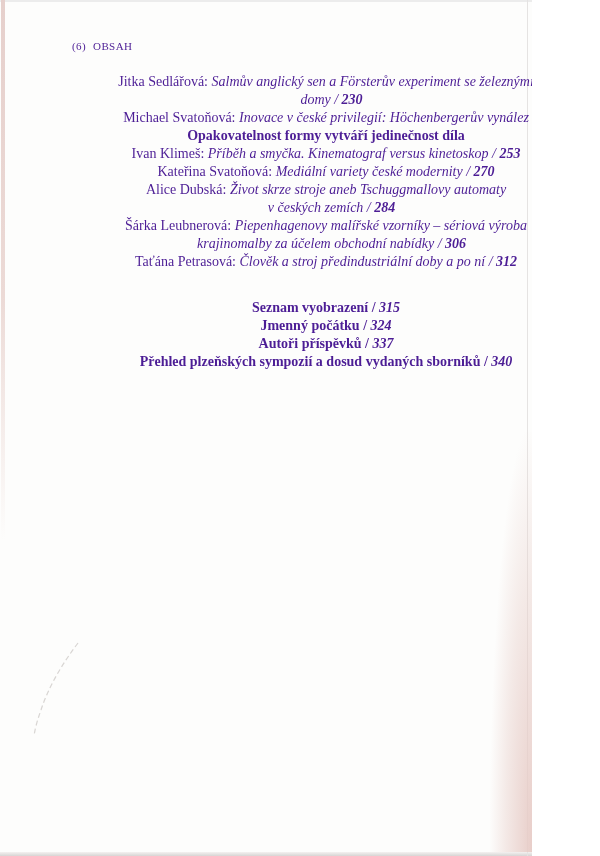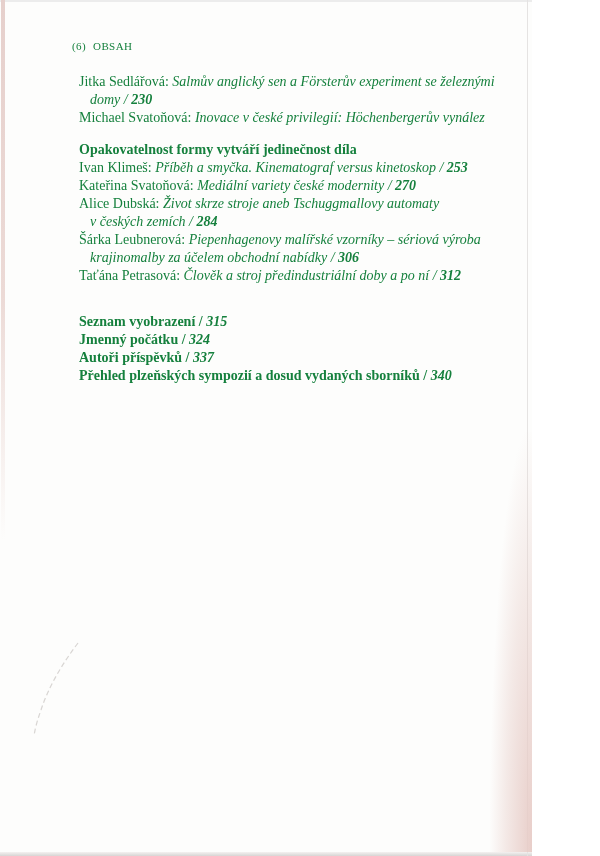--- a/index.html
+++ b/index.html
@@ -1,46 +1,46 @@
 <!DOCTYPE html>
 <html lang="cs"><head>
 <meta charset="utf-8">
 <style>
   html,body { margin:0; padding:0; background:#ffffff; }
   .page {
     position:relative;
     width:532px; height:856px;
     background:#fdfdfc;
     font-family:"Liberation Serif", serif;
-    color:#15803d;
+    color:#4c1d95;
     overflow:hidden;
   }
   
   .edge-top    { position:absolute; top:0; left:0; right:0; height:2px; background:#ececec; }
   .edge-bottom { position:absolute; bottom:0; left:0; right:0; height:4px;
                  background:linear-gradient(to bottom,#f4f1f0,#d7d5d4); }
   .edge-left   { position:absolute; top:0; left:1px; width:4px; height:540px;
                  background:linear-gradient(to bottom, #e6d0cc 0%, #ecdad6 55%, rgba(236,218,214,0) 100%); }
   .edge-right-line { position:absolute; top:0; right:4px; width:1px; height:100%; background:#e5e3e2; }
   .edge-right-pink { position:absolute; right:0; bottom:4px; width:42px; height:420px;
                  background:radial-gradient(ellipse at 100% 100%, rgba(231,203,198,0.95) 0%, rgba(233,210,205,0.45) 45%, rgba(233,210,205,0) 72%); }
   .hair-artifact { position:absolute; left:0; top:0; pointer-events:none; }
 
   .running-head { position:absolute; top:40px; left:72px; font-size:11px; letter-spacing:0.4px; white-space:nowrap; }
   .running-head .folio { margin-right:7px; }
 
-  .toc { position:absolute; top:73px; left:79px; width:494px; font-size:14px; line-height:18px; }
+  .toc { position:absolute; top:73px; left:79px; width:494px; font-size:14px; line-height:18px;text-align:center; }
   .entry { }
   .line { white-space:nowrap; }
   .line.cont { padding-left:11px; }
   .author { font-style:normal; }
   .title  { font-style:italic; }
   .sep    { font-style:italic; }
   .pagenum{ font-style:italic; font-weight:bold; }
-  .heading { font-weight:bold; margin-top:14px; }
+  .heading { font-weight:bold; }
   .backmatter { margin-top:28px; }
   .bm-line { font-weight:bold; white-space:nowrap; }
   .bm-line .pagenum { font-style:italic; }
 </style>
 </head>
 <body>
 
 <div class="page">
   <div class="edge-top"></div>
   <div class="edge-bottom"></div>

